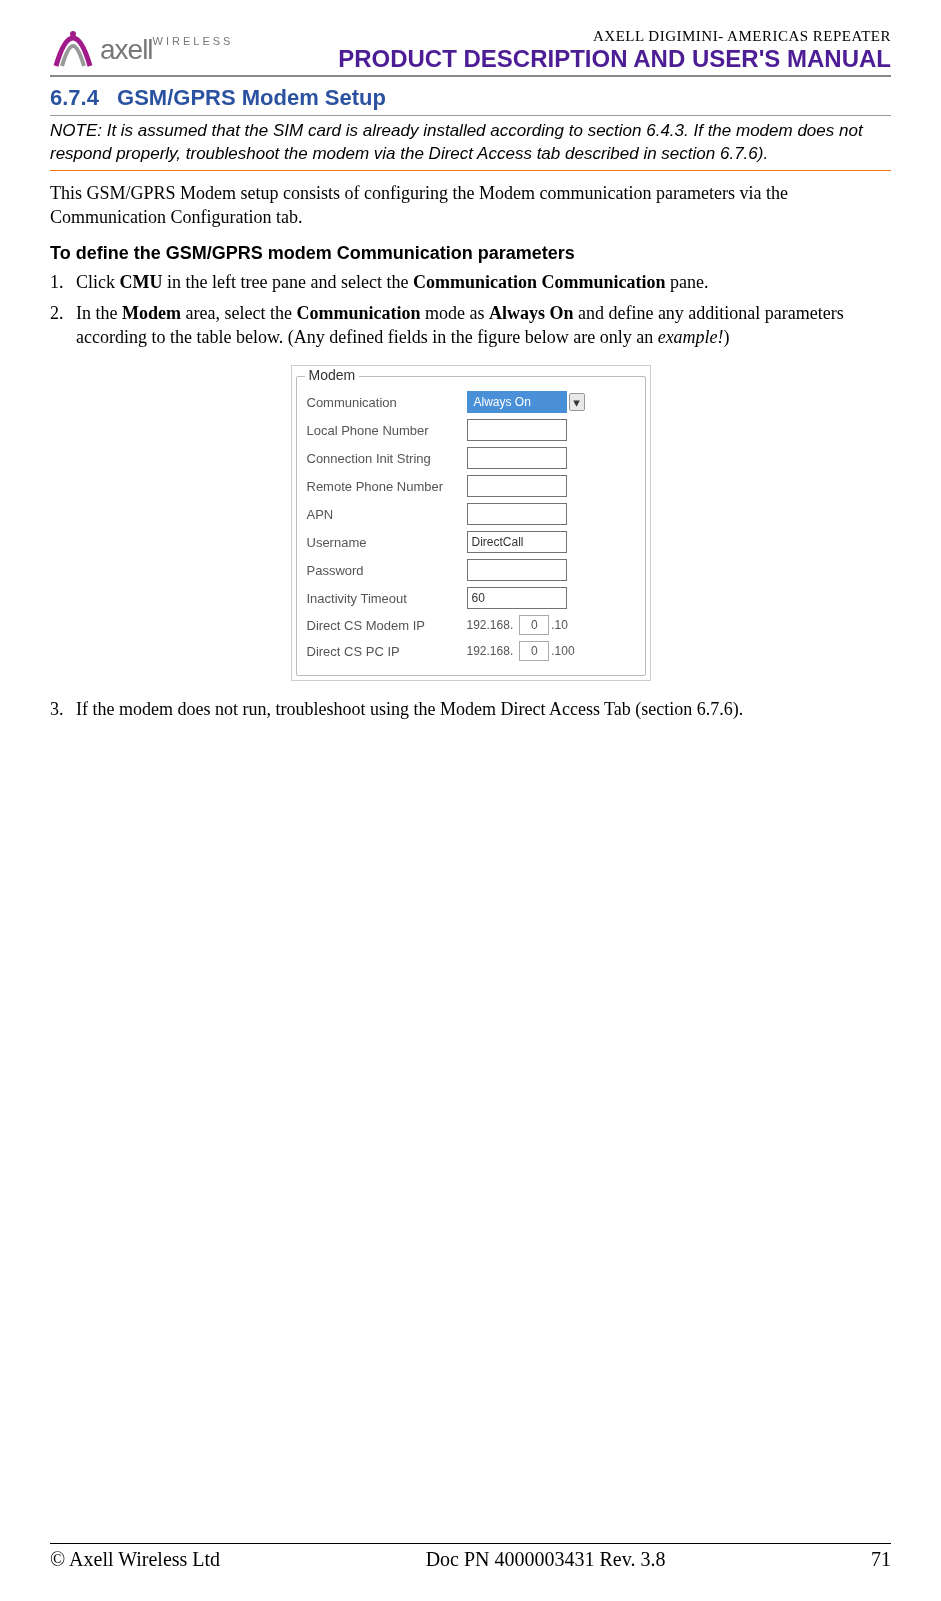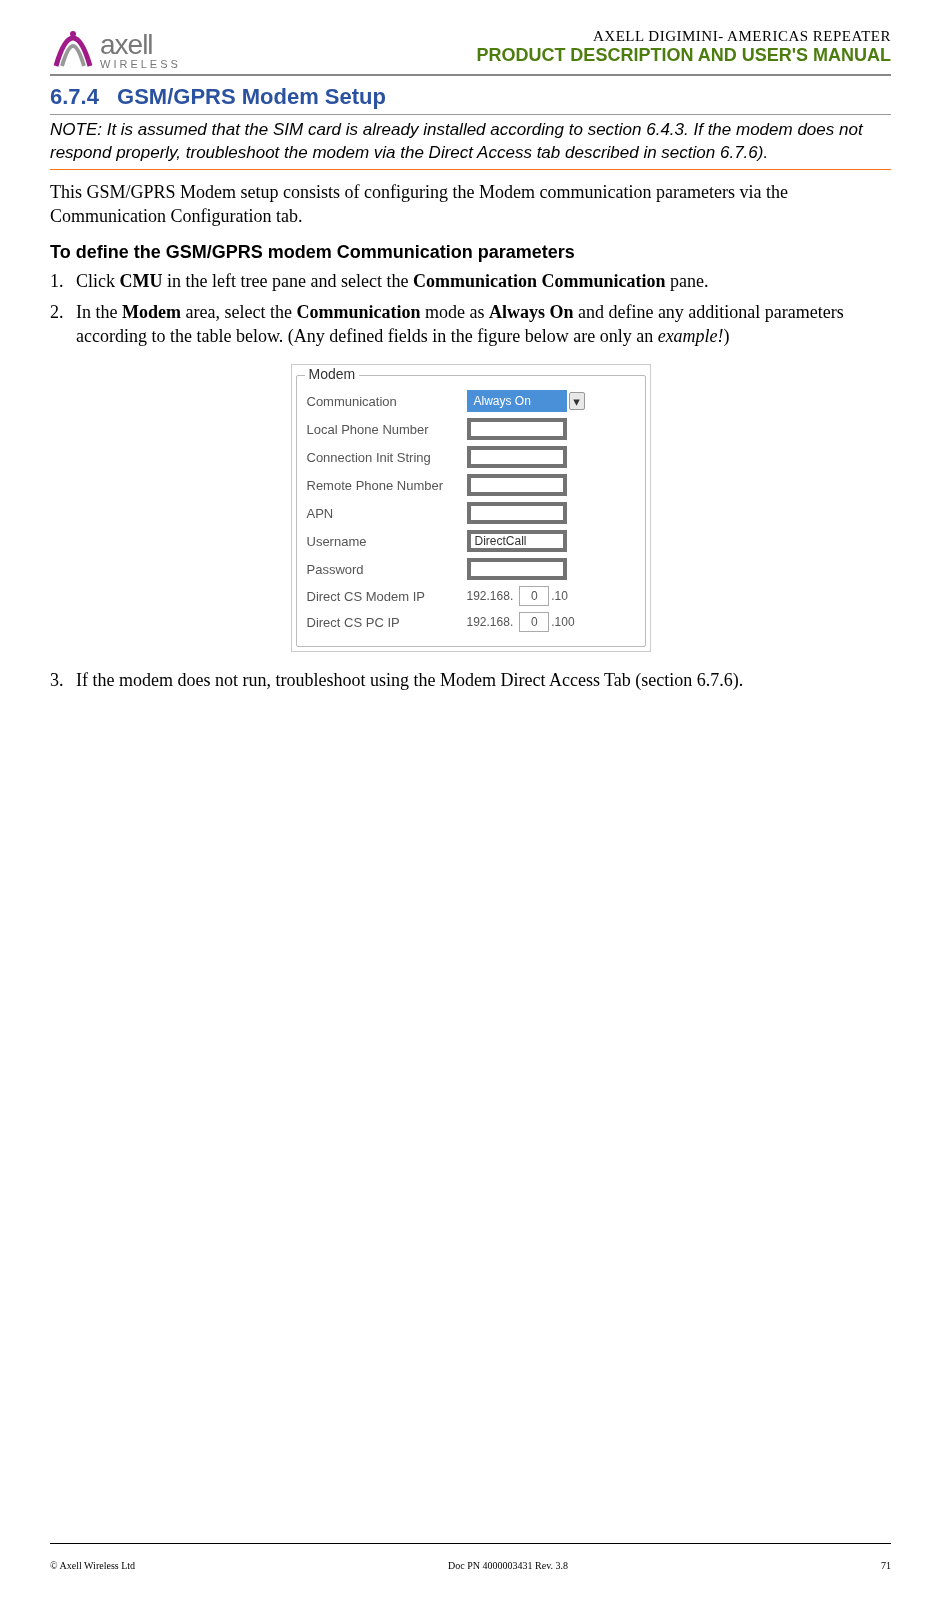--- a/index.html
+++ b/index.html
@@ -26,48 +26,48 @@
       align-items: center;
     }
     .logo-mark {
       width: 46px;
       height: 44px;
       margin-right: 4px;
       position: relative;
     }
     .logo-text {
       display: flex;
-      flex-direction: column;
+      flex-direction: row;
       line-height: 1;
     }
     .logo-axell { font-size: 28px; color: #777; font-family: Arial, sans-serif; letter-spacing: -1px;}
     .logo-wireless { font-size: 11px; color: #777; letter-spacing: 3px; font-family: Arial, sans-serif;}
     .header-right { text-align: right; }
     .doc-title-small { font-size: 15px; font-variant: small-caps; letter-spacing: 0.5px; }
-    .doc-title-large { font-size: 18px; color: #4d7c0f; font-family: Arial, sans-serif; font-weight: bold; }
+    .doc-title-large { font-size: 24px; color: #4c1d95; font-family: Arial, sans-serif; font-weight: bold; }
     .section-heading { font-size: 22px; color: #2b52a0; font-family: Arial, sans-serif; font-weight: bold; margin: 6px 0 4px 0; }
     .section-heading .num { margin-right: 12px; text-align: center; }
     .note-box { border-top: 1px solid #999; border-bottom: 1px solid #f97316; font-style: italic; font-family: Arial, sans-serif; font-size: 17px; line-height: 1.35; padding: 4px 0; margin-bottom: 10px;}
     .para { font-size: 18px; line-height: 1.35; margin-bottom: 14px; }
     .subheading { font-family: Arial, sans-serif; font-weight: bold; font-size: 18px; margin-bottom: 6px; }
     .steps { padding-left: 18px; font-size: 18px; line-height: 1.35;}
     .steps li { margin-bottom: 6px; padding-left: 8px; }
     .bold { font-weight: bold; }
     .italic { font-style: italic; }
     .modem-figure { margin: 16px auto 16px auto; width: 360px; border: 1px solid #ccc; padding: 4px; background: #fff; font-family: Arial, sans-serif; font-size: 13px; color: #555;}
     .modem-fieldset { border: 1px solid #bbb; border-radius: 2px; padding: 8px 10px 8px 10px; position: relative; margin-top: 6px;}
     .modem-fieldset .legend { position: absolute; top: -10px; left: 8px; background: #fff; padding: 0 4px; font-size: 14px; color: #333;}
     .modem-row { display: flex; align-items: center; margin: 6px 0; }
     .modem-label { width: 160px; }
-    .modem-input { border: 4px solid #737373; height: 22px; width: 100px; padding: 0 4px; font-size: 12px; color: #333; display: inline-flex; align-items: center; background: #fff;}
+    .modem-input { border: 1px solid #737373; height: 22px; width: 100px; padding: 0 4px; font-size: 12px; color: #333; display: inline-flex; align-items: center; background: #fff;}
     .modem-select { border: 1px solid #4a90d9; background: #4a90d9; color: #fff; height: 22px; width: 100px; display: inline-flex; align-items: center; justify-content: space-between; padding: 0 4px 0 6px; font-size: 12px;}
     .modem-dropdown-arrow { background: #e8e8e8; border: 1px solid #999; border-radius: 2px; width: 16px; height: 18px; display: inline-flex; align-items: center; justify-content: center; margin-left: 2px; color: #333;}
     .ip-prefix { color: #555; margin-right: 4px; font-size: 12px;}
     .ip-box { border: 1px solid #aaa; width: 30px; height: 20px; text-align: center; font-size: 12px; display: inline-flex; align-items: center; justify-content: center; margin: 0 2px;}
-    .footer { position: absolute; bottom: 30px; left: 50px; right: 50px; display: flex; justify-content: space-between; border-top: 1px solid #000; padding-top: 16px; font-size: 10px;}
+    .footer { position: absolute; bottom: 30px; left: 50px; right: 50px; display: flex; justify-content: space-between; border-top: 1px solid #000; padding-top: 4px; font-size: 20px;}
   </style>
 </head>
 <body>
 
 <div class="header">
   <div class="logo-block">
     <div class="logo-mark">
       <svg viewBox="0 0 46 44" width="46" height="44">
         <path d="M 6 38 Q 14 10 23 10 Q 32 10 40 38" stroke="#a11a8a" stroke-width="5" fill="none"></path>
         <path d="M 12 38 Q 18 18 23 18 Q 28 18 34 38" stroke="#999" stroke-width="4" fill="none"></path>
@@ -140,20 +140,24 @@
     <div class="modem-row">
       <span class="modem-label">Username</span>
       <span class="modem-input">DirectCall</span>
     </div>
 
     <div class="modem-row">
       <span class="modem-label">Password</span>
       <span class="modem-input"></span>
     </div>
 
+    <div class="modem-row">
+      <span class="modem-label">Inactivity Timeout</span>
+      <span class="modem-input">60</span>
+    </div>
 
     <div class="modem-row">
       <span class="modem-label">Direct CS Modem IP</span>
       <span class="ip-prefix">192.168.</span>
       <span class="ip-box">0</span>
       <span class="ip-prefix">.10</span>
     </div>
 
     <div class="modem-row">
       <span class="modem-label">Direct CS PC IP</span>

